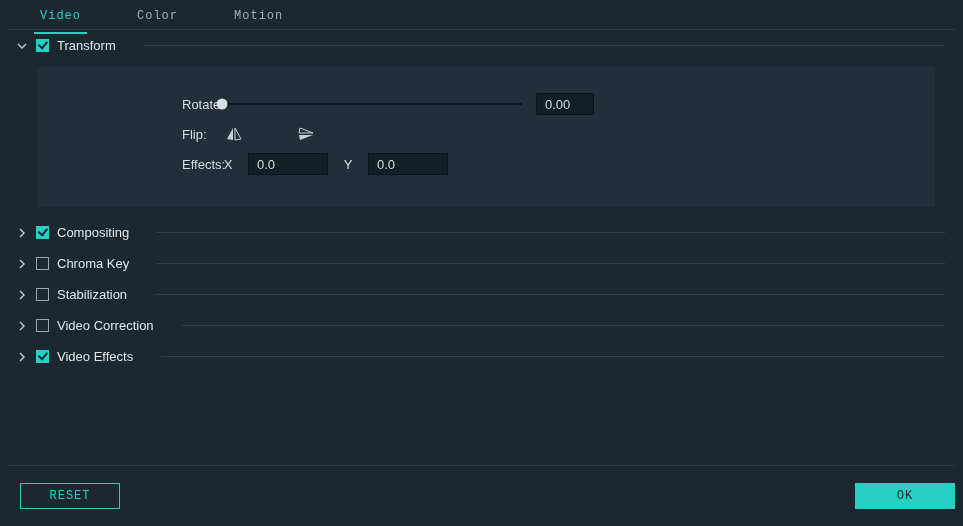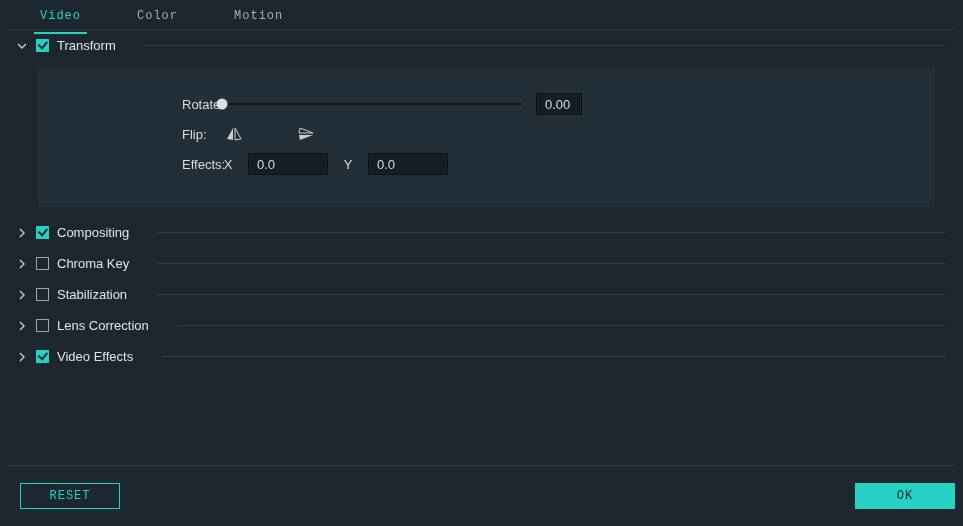--- a/index.html
+++ b/index.html
@@ -161,21 +161,21 @@
     border-radius: 50%;
     transform: translate(-50%, -50%);
   }
   
   .numbox {
     background: #141e25;
     border: 1px solid #0c1319;
     color: #d8dcdd;
     font-size: 13px;
     padding: 3px 8px;
-    width: 46px;
+    width: 58px;
     height: 22px;
     text-align: left;
   }
   .numbox.mini { width: 80px; text-align: left; }
   .unit { color: #d8dcdd; }
   .xy-label { color: #d8dcdd; width: 12px; text-align: center; }
 
   
   .flip-icons {
     display: flex;
@@ -336,21 +336,21 @@
     </div>
 
     <div class="section">
       <div class="section-head">
         <span class="expander">
           <svg width="10" height="10" viewBox="0 0 10 10">
               <path d="M3 1 L7 5 L3 9" stroke="#c7cdd0" stroke-width="1.4" fill="none"></path>
             </svg>
         </span>
         <span class="checkbox"></span>
-        <span class="section-title">Lens Correction</span>
+        <span class="section-title">Video Correction</span>
         <span class="section-rule"></span>
       </div>
     </div>
 
     <div class="section">
       <div class="section-head">
         <span class="expander">
           <svg width="10" height="10" viewBox="0 0 10 10">
               <path d="M3 1 L7 5 L3 9" stroke="#c7cdd0" stroke-width="1.4" fill="none"></path>
             </svg>

